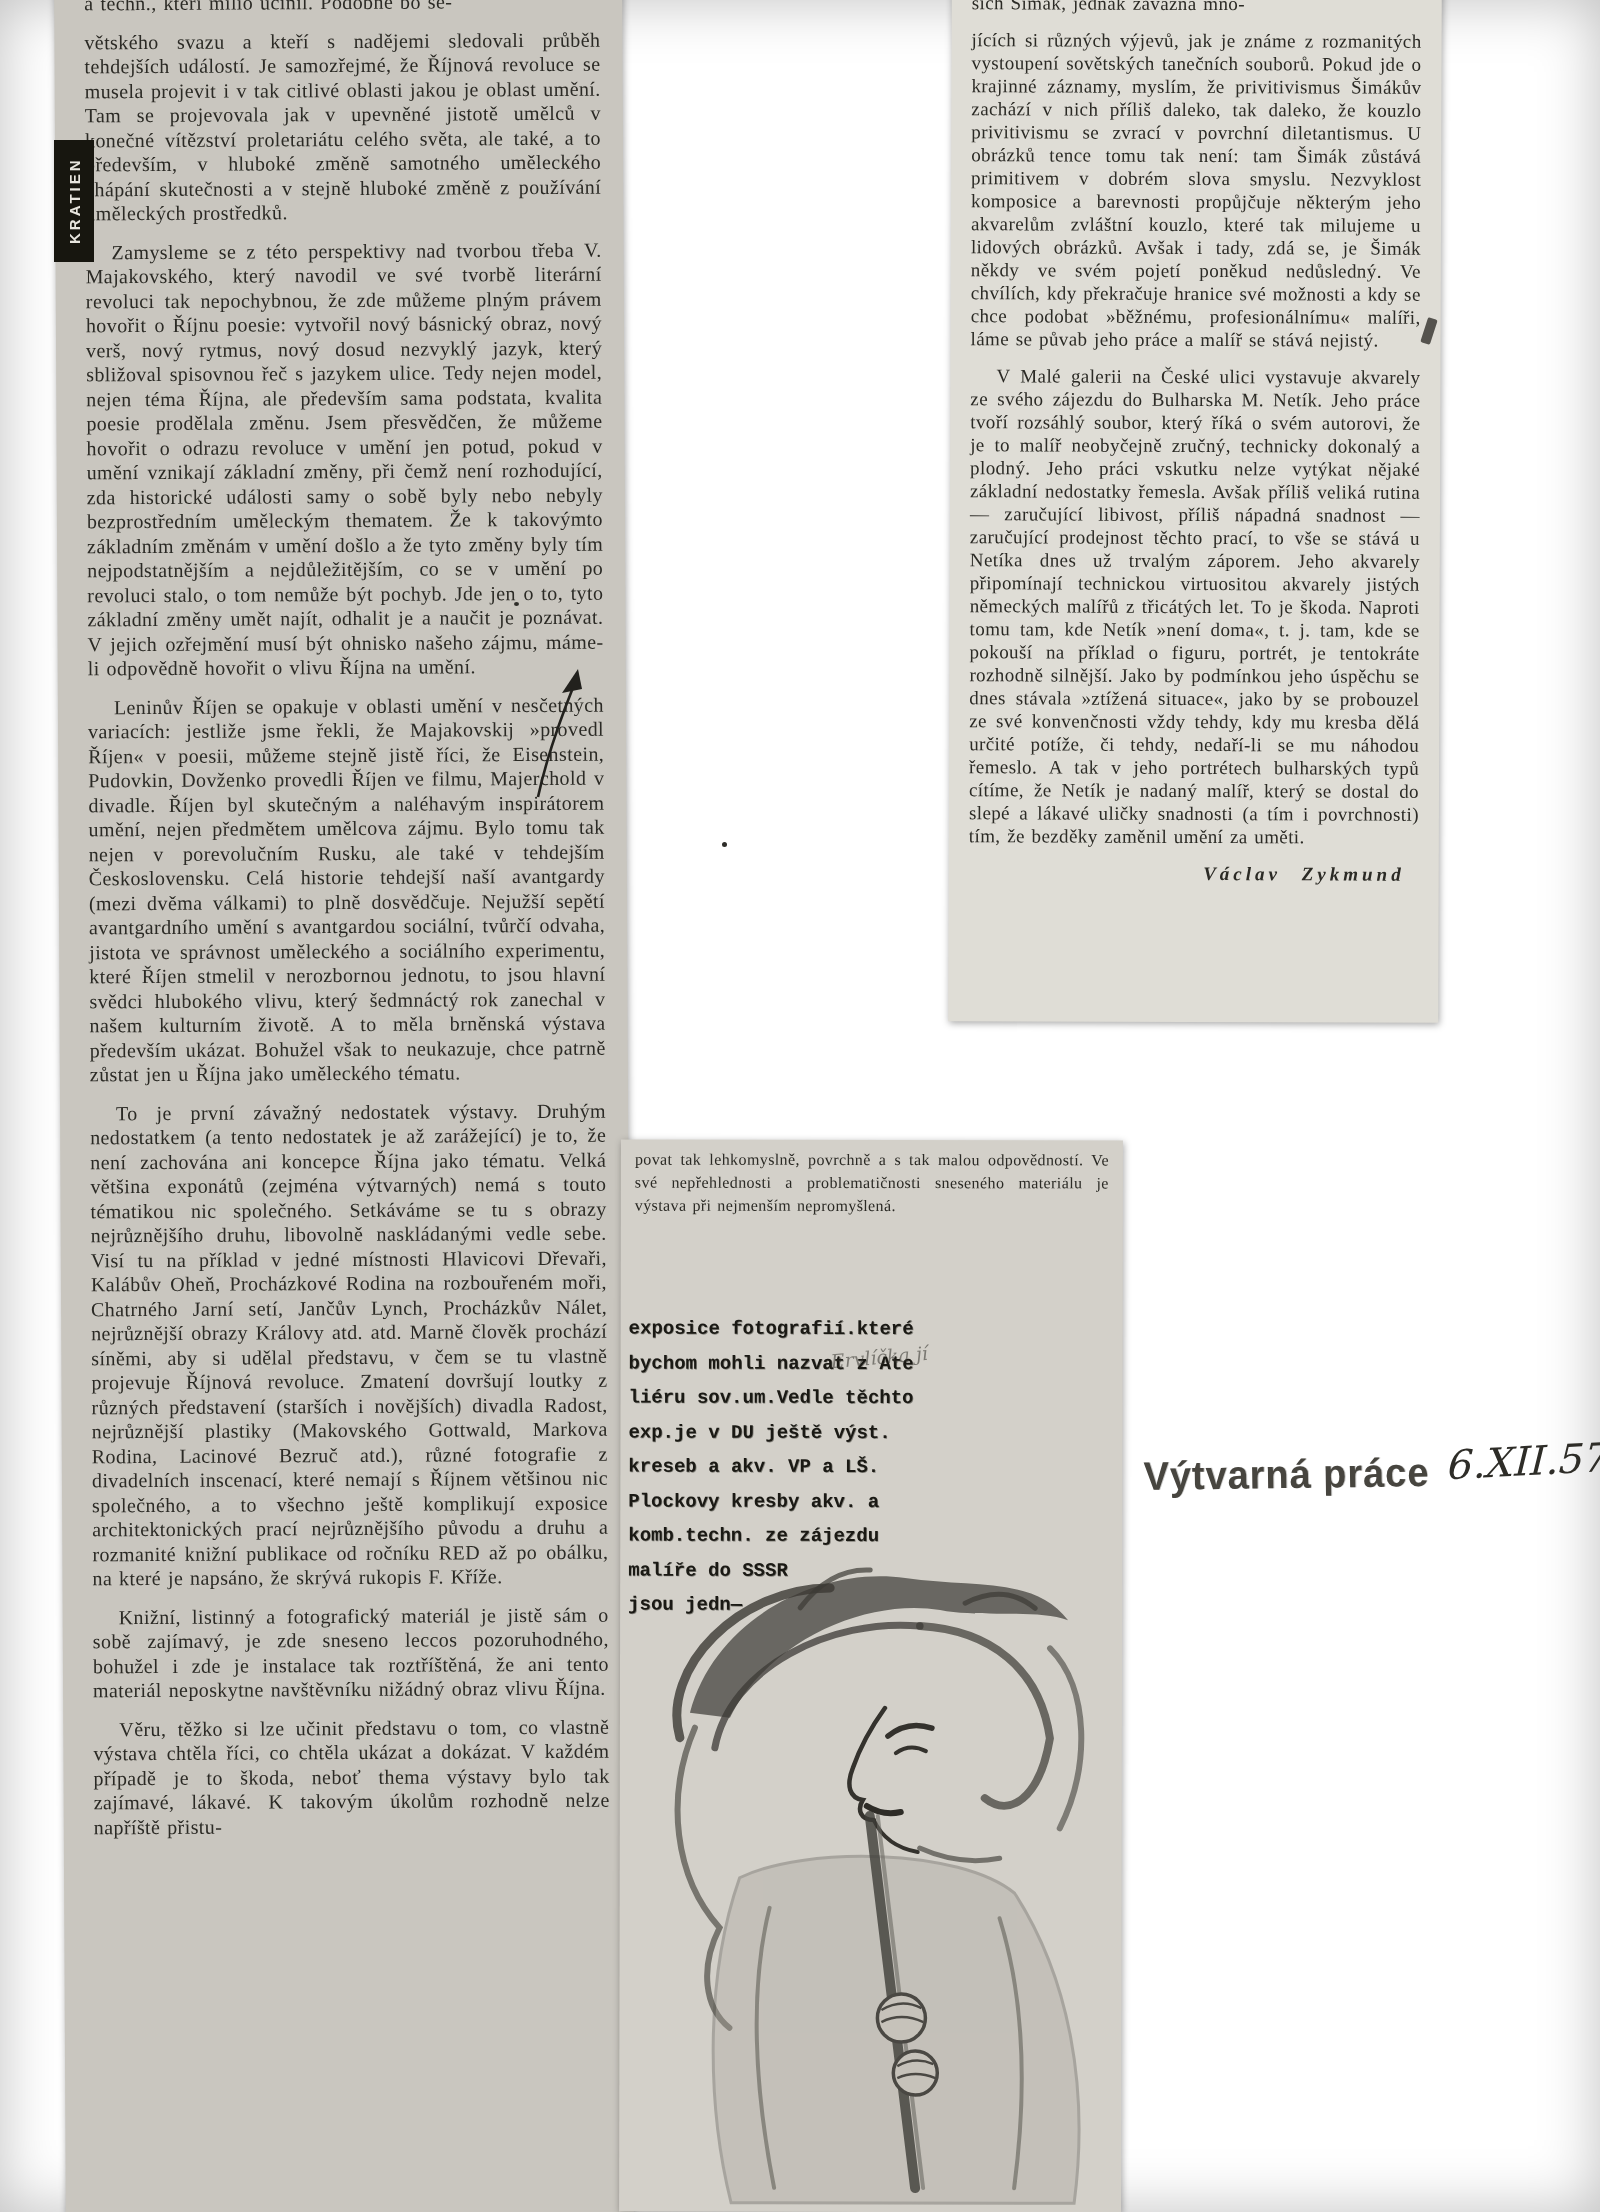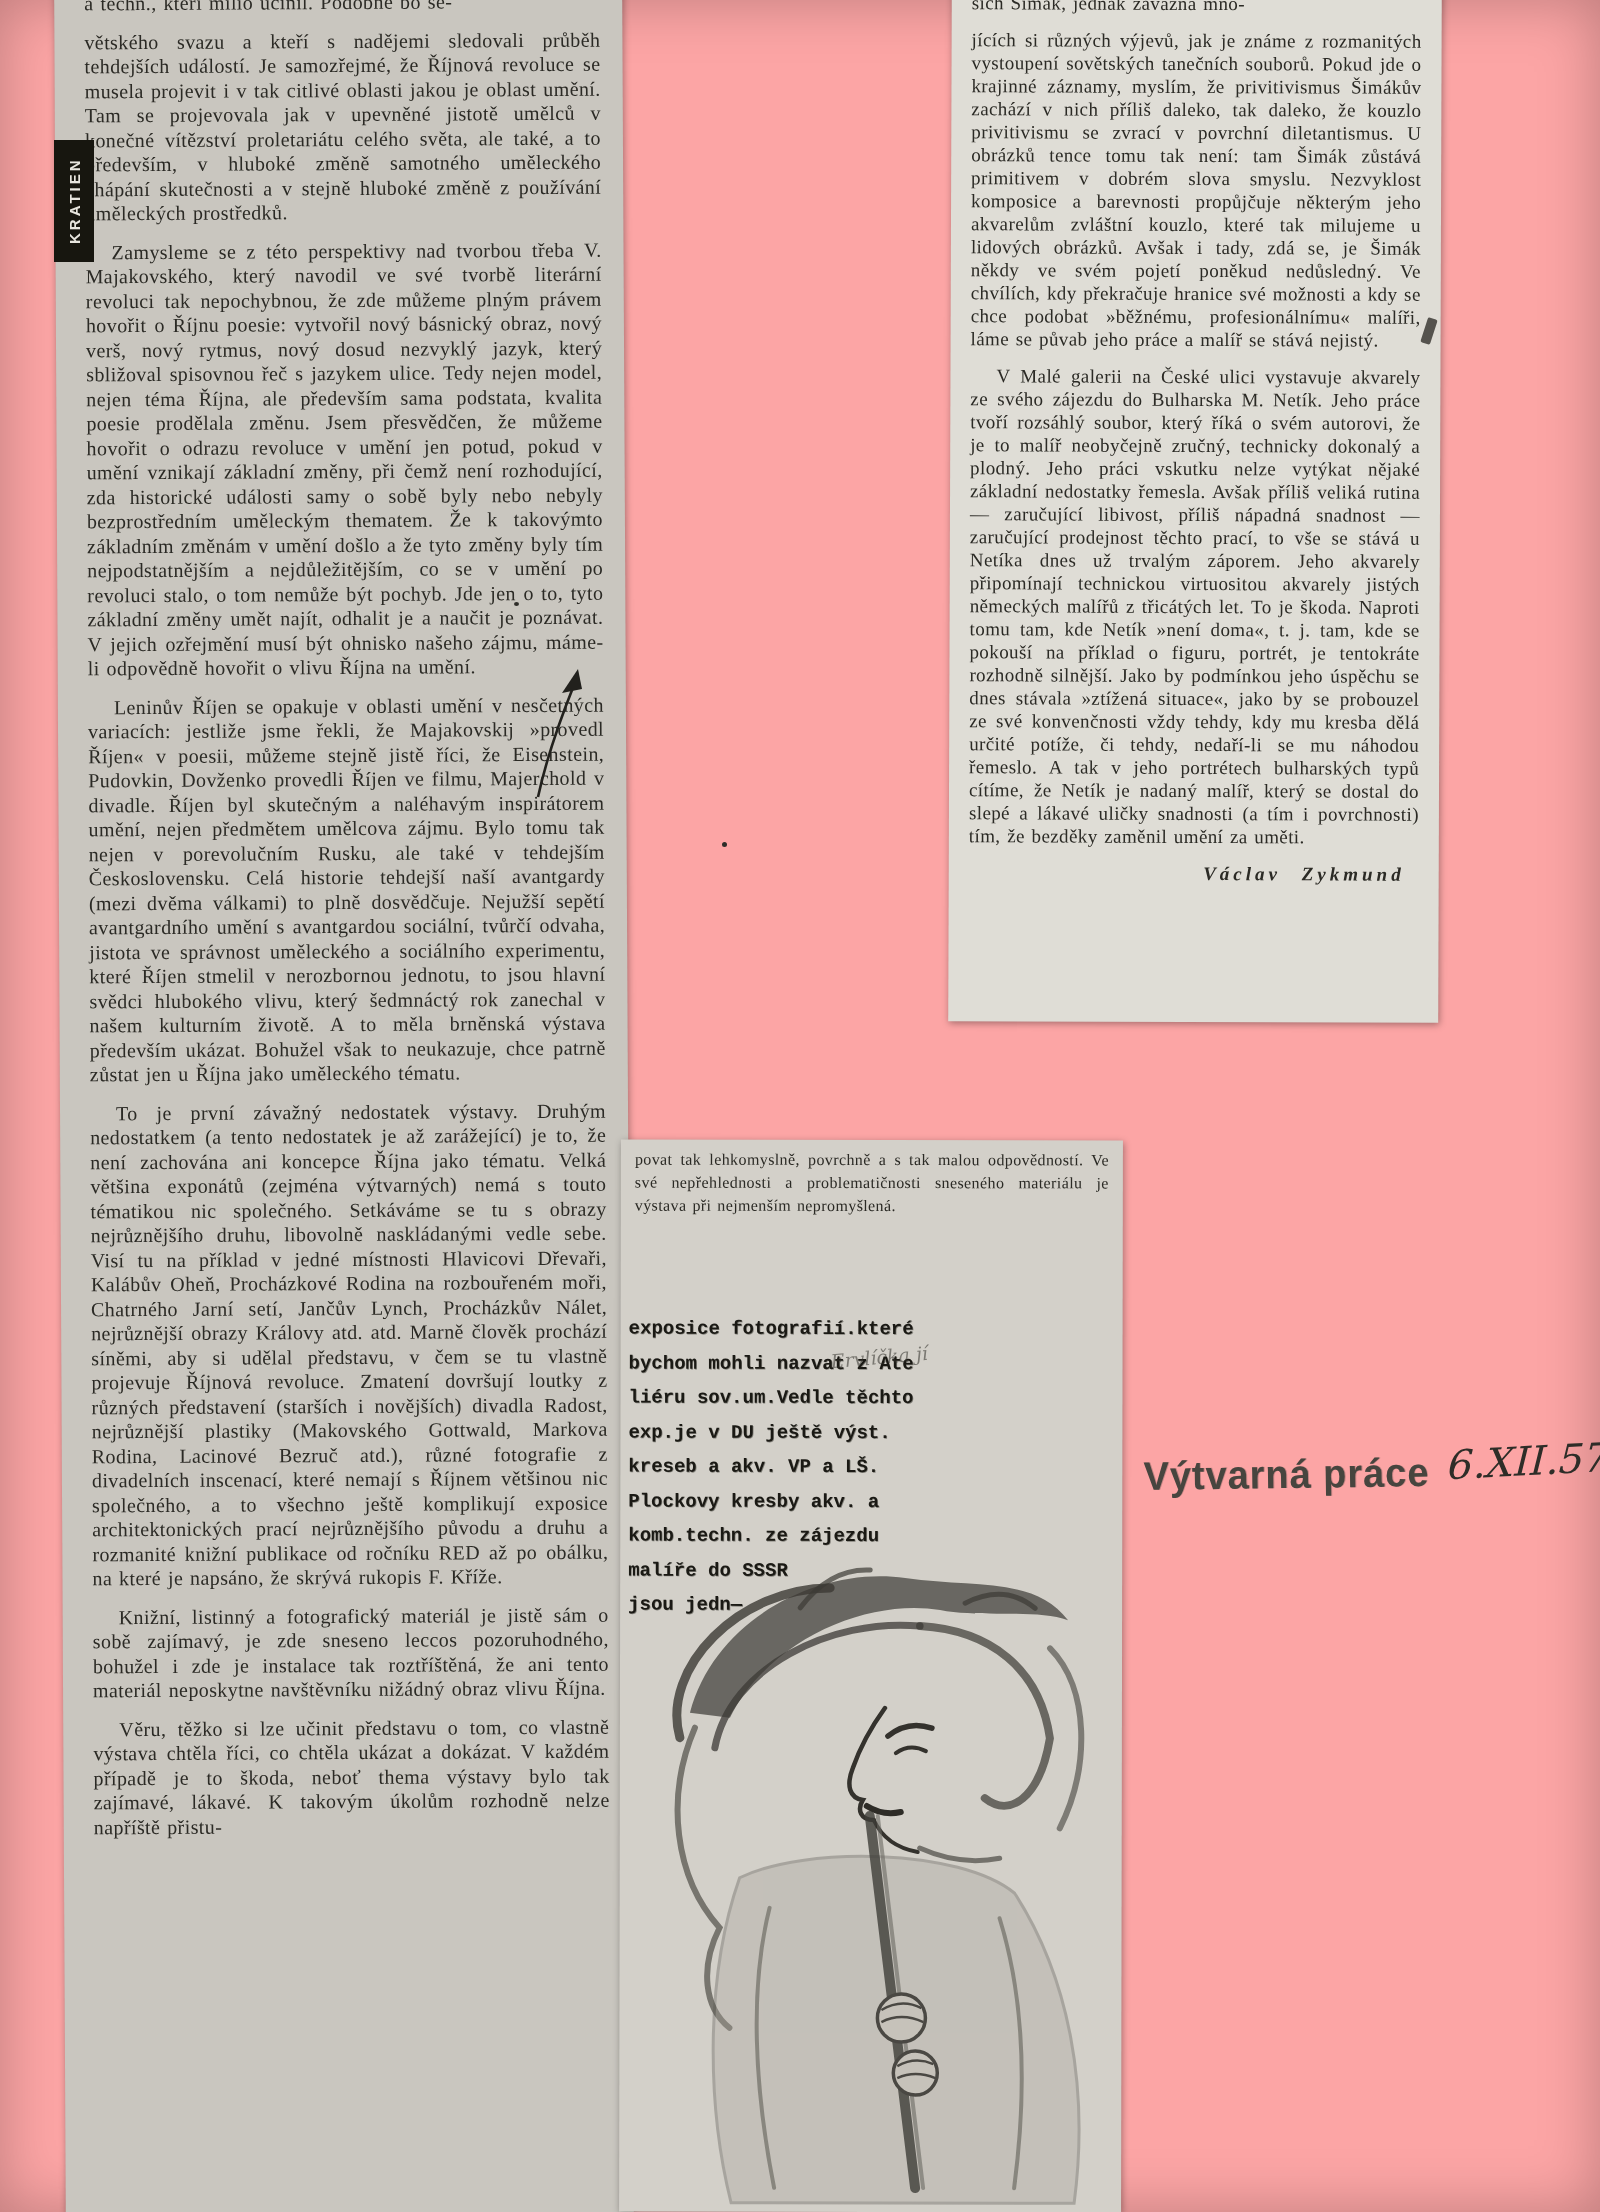--- a/index.html
+++ b/index.html
@@ -1,16 +1,16 @@
 <!DOCTYPE html>
 <html><head>
 <meta charset="utf-8">
 <style>
   html,body{margin:0;padding:0;background:#6f6e6a;}
-  .scene{position:relative;width:1600px;height:2212px;background:#fca5a5;overflow:hidden;
+  .scene{position:relative;width:1600px;height:2212px;background:#ffffff;overflow:hidden;
          font-family:"Liberation Serif",serif;box-shadow:inset 0 0 60px rgba(0,0,0,.25);}
   .paper{position:absolute;box-sizing:border-box;box-shadow:1px 2px 7px rgba(0,0,0,.35);}
   .clip-left{left:60px;top:-14px;width:568px;height:2240px;background:#c9c6bf;
              transform:rotate(-0.3deg);padding:4px 22px 20px 30px;}
   .clip-right{left:950px;top:-10px;width:490px;height:1032px;background:#dfddd6;
               transform:rotate(0.2deg);padding:2px 20px 12px 20px;}
   .clip-mid{left:620px;top:1140px;width:502px;height:1072px;background:#d3d0c9;
             transform:rotate(0.1deg);padding:8px 14px;}
   .news{font-size:20px;line-height:24.5px;color:#2b2a25;text-align:justify;
         letter-spacing:.4px;word-spacing:1.5px;}

